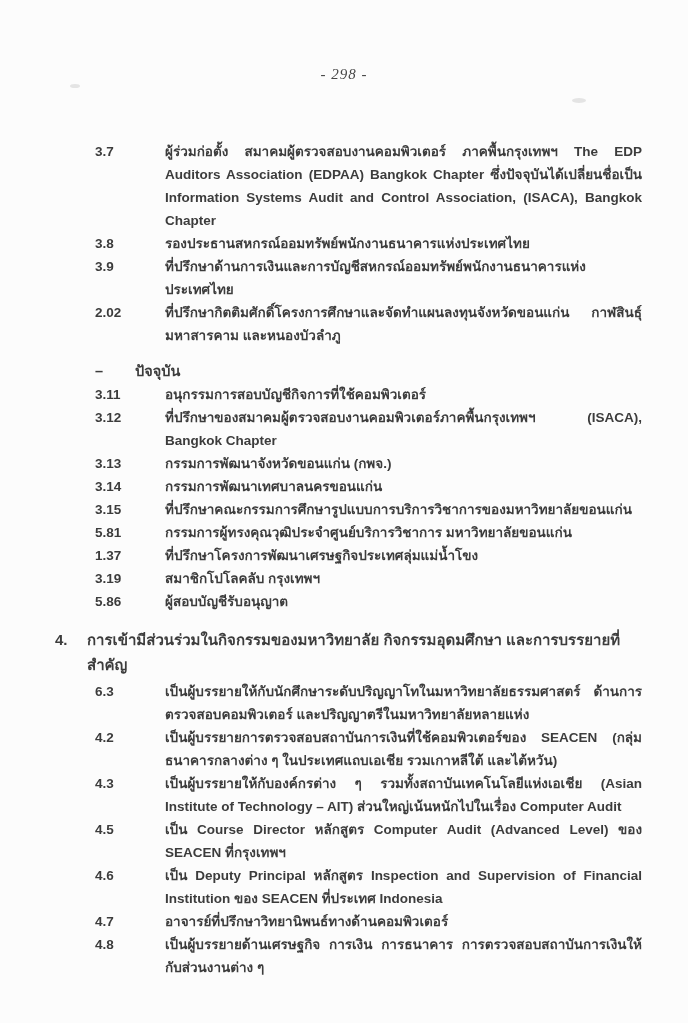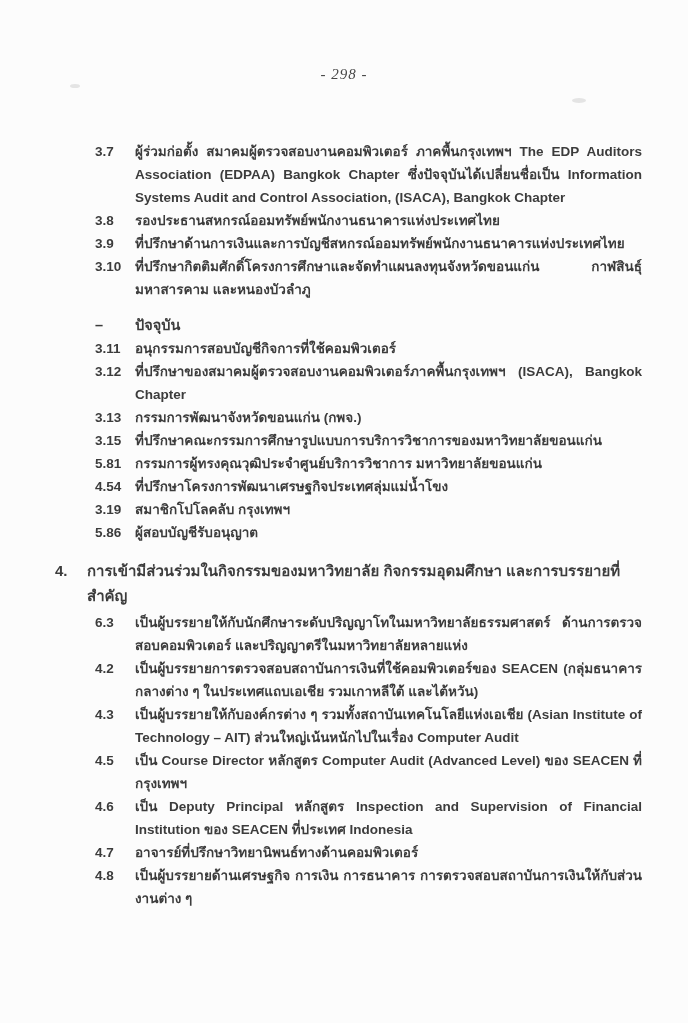--- a/index.html
+++ b/index.html
@@ -40,20 +40,21 @@
     line-height:23px;
     font-size:13.5px;
     font-weight:bold;
   }
   .item .num{
     flex:0 0 40px;
   }
   .item .txt{
     flex:1;
     text-align:justify;
+    margin-left:30px;
   }
   .subheader{
     display:flex;
     margin-top:12px;
     font-weight:bold;
     font-size:14.5px;
     line-height:24px;
   }
   .subheader .marker{flex:0 0 40px;}
   .heading4{
@@ -89,49 +90,53 @@
       </div>
       <div class="item">
         <span class="num">3.8</span>
         <span class="txt">รองประธานสหกรณ์ออมทรัพย์พนักงานธนาคารแห่งประเทศไทย</span>
       </div>
       <div class="item">
         <span class="num">3.9</span>
         <span class="txt">ที่ปรึกษาด้านการเงินและการบัญชีสหกรณ์ออมทรัพย์พนักงานธนาคารแห่งประเทศไทย</span>
       </div>
       <div class="item">
-        <span class="num">3.10</span>
+        <span class="num">2.02</span>
         <span class="txt">ที่ปรึกษากิตติมศักดิ์โครงการศึกษาและจัดทำแผนลงทุนจังหวัดขอนแก่น  กาฬสินธุ์  มหาสารคาม  และหนองบัวลำภู</span>
       </div>
       <div class="subheader">
         <span class="marker">–</span>
         <span class="label">ปัจจุบัน</span>
       </div>
       <div class="item">
         <span class="num">3.11</span>
         <span class="txt">อนุกรรมการสอบบัญชีกิจการที่ใช้คอมพิวเตอร์</span>
       </div>
       <div class="item">
         <span class="num">3.12</span>
         <span class="txt">ที่ปรึกษาของสมาคมผู้ตรวจสอบงานคอมพิวเตอร์ภาคพื้นกรุงเทพฯ  (ISACA), Bangkok  Chapter</span>
       </div>
       <div class="item">
         <span class="num">3.13</span>
         <span class="txt">กรรมการพัฒนาจังหวัดขอนแก่น  (กพจ.)</span>
       </div>
       <div class="item">
+        <span class="num">3.14</span>
+        <span class="txt">กรรมการพัฒนาเทศบาลนครขอนแก่น</span>
+      </div>
+      <div class="item">
         <span class="num">3.15</span>
         <span class="txt">ที่ปรึกษาคณะกรรมการศึกษารูปแบบการบริการวิชาการของมหาวิทยาลัยขอนแก่น</span>
       </div>
       <div class="item">
         <span class="num">5.81</span>
         <span class="txt">กรรมการผู้ทรงคุณวุฒิประจำศูนย์บริการวิชาการ  มหาวิทยาลัยขอนแก่น</span>
       </div>
       <div class="item">
-        <span class="num">4.54</span>
+        <span class="num">1.37</span>
         <span class="txt">ที่ปรึกษาโครงการพัฒนาเศรษฐกิจประเทศลุ่มแม่น้ำโขง</span>
       </div>
       <div class="item">
         <span class="num">3.19</span>
         <span class="txt">สมาชิกโปโลคลับ  กรุงเทพฯ</span>
       </div>
       <div class="item">
         <span class="num">5.86</span>
         <span class="txt">ผู้สอบบัญชีรับอนุญาต</span>
       </div>

